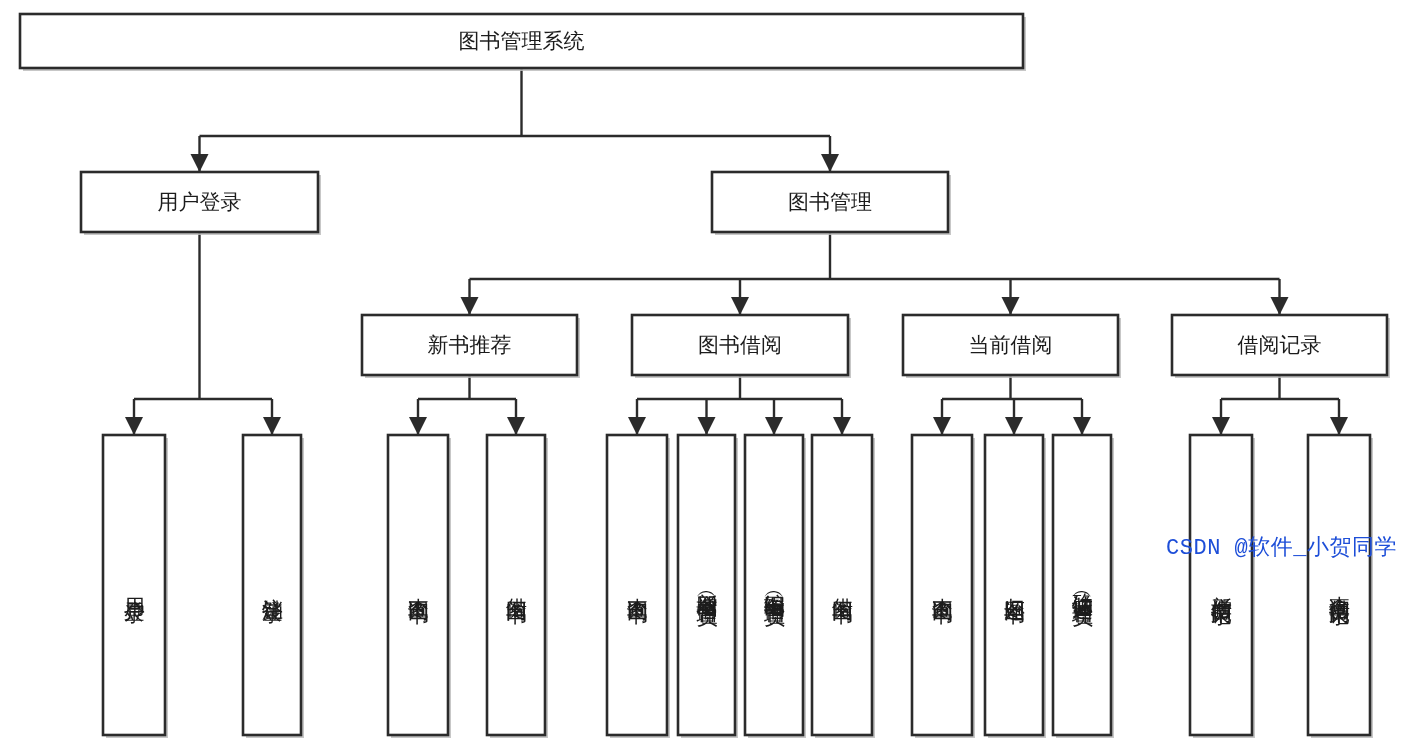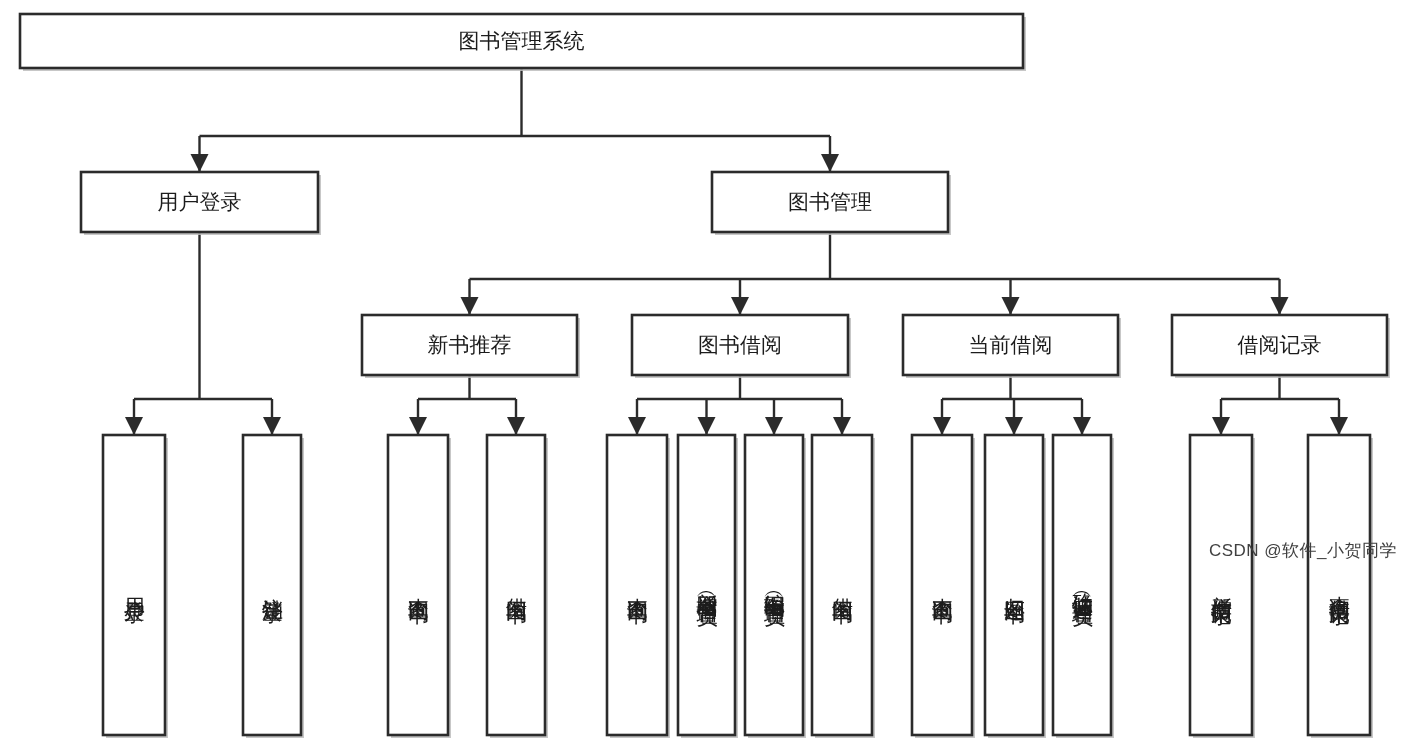--- a/index.html
+++ b/index.html
@@ -66,23 +66,23 @@
     line-height: 1.18;
     letter-spacing: 2px;
     color: #1c1c1c;
     white-space: nowrap;
     text-align: center;
   }
   .watermark {
     position: absolute;
     right: 8px;
     bottom: 4px;
-    font-family: Liberation Sans, sans-serif;
-    font-size: 17px;
-    color: #404040;
+    font-family: Liberation Mono, monospace;
+    font-size: 22px;
+    color: #1d4ed8;
     letter-spacing: 0.5px;
     white-space: nowrap;
   }
 </style>
 </head>
 <body>
 
 <div id="diagram-root">
 
   <svg class="tree-canvas" viewBox="0 0 1405 747">

